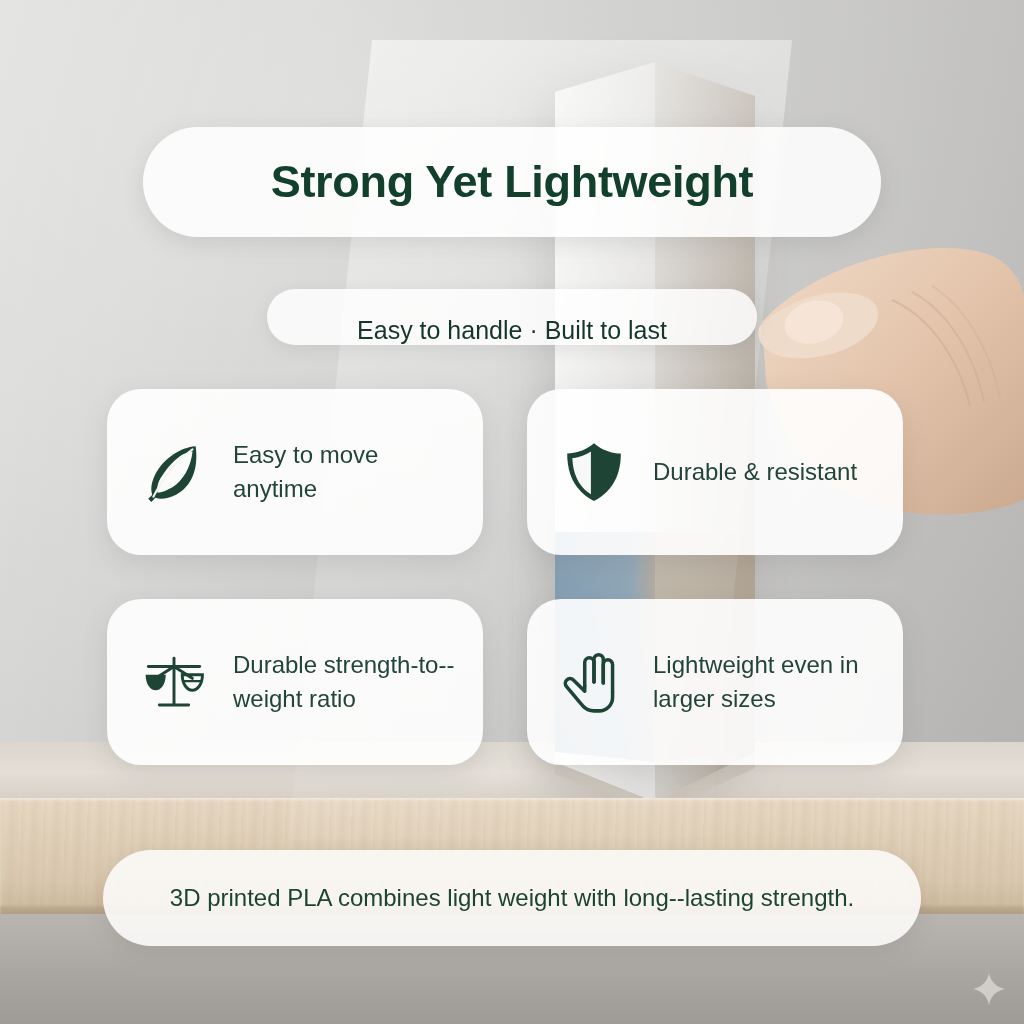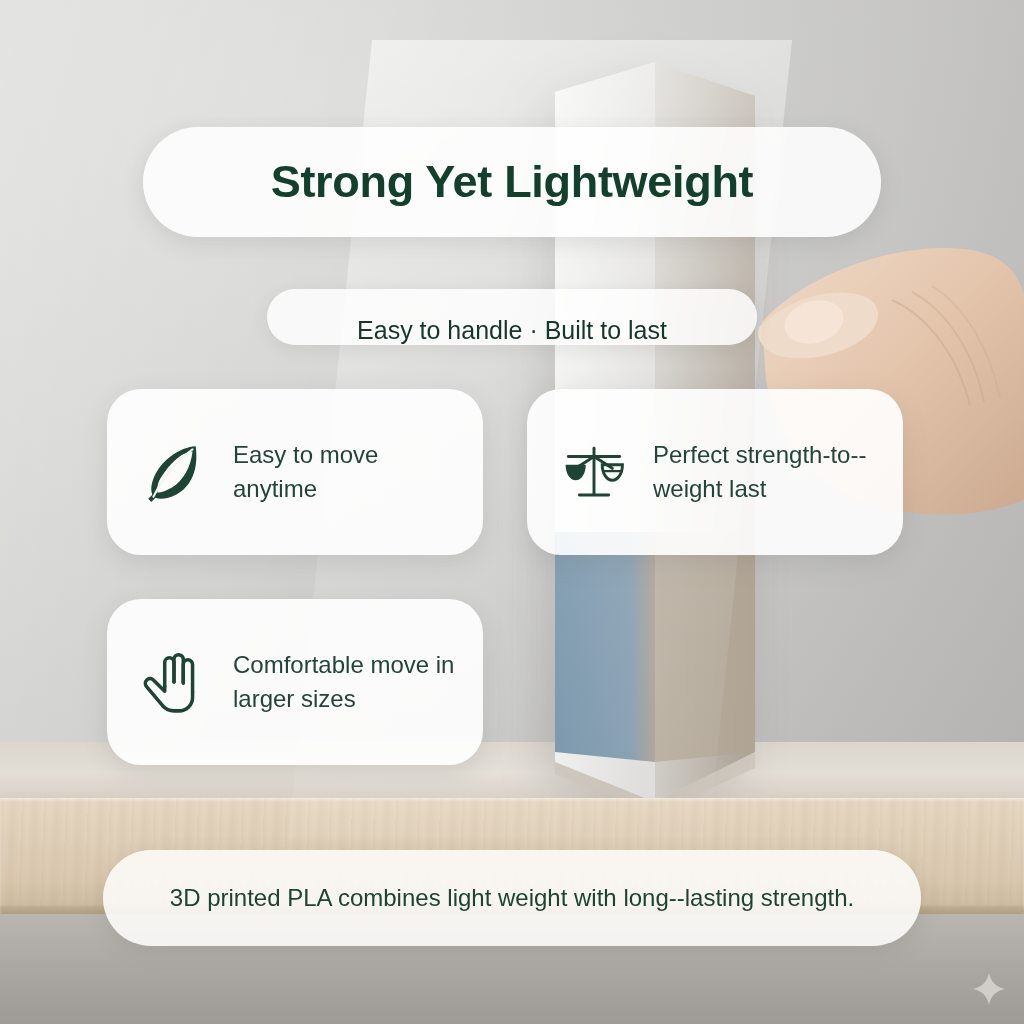--- a/index.html
+++ b/index.html
@@ -278,51 +278,60 @@
           <svg viewBox="0 0 64 64" xmlns="http://www.w3.org/2000/svg">
             <path d="M53,7 C38,8 22,19 14,34 C10,42 9,49 11,54 L7,58 L10,61 L14,57 C19,59 26,58 34,54 C49,46 56,29 53,7 Z
                      M50,12 C48,28 41,40 30,47 C25,50 20,52 16,52 C15,47 17,40 21,33 C28,21 38,14 50,12 Z" fill="#1d4434"></path>
             <path d="M51,9 C36,12 22,24 14,40 C11,46 10,51 11,55 C13,48 17,40 23,32 C31,21 41,13 51,9 Z" fill="#1d4434"></path>
             <path d="M50,10 C36,20 22,36 12,56" stroke="#f2f5f2" stroke-width="2" fill="none" stroke-linecap="round"></path>
           </svg>
         </span>
         <span class="card-label">Easy to move anytime</span>
       </div>
 
+      <div class="card">
+        <span class="card-icon">
+          <svg viewBox="0 0 64 64" xmlns="http://www.w3.org/2000/svg">
+            <path d="M32,4 C40,11 50,14 58,14 C58,32 52,50 32,60 C12,50 6,32 6,14 C14,14 24,11 32,4 Z" fill="#1d4434"></path>
+            <path d="M29,12 C23,16 16,18 11,18.5 C11.6,33 16.5,46 29,53.5 Z" fill="#f7f8f7"></path>
+          </svg>
+        </span>
+        <span class="card-label">Durable &amp; resistant</span>
+      </div>
 
       <div class="card">
         <span class="card-icon">
           <svg viewBox="0 0 72 64" xmlns="http://www.w3.org/2000/svg">
             <g fill="none" stroke="#1d4434" stroke-width="3.2" stroke-linecap="round">
               <line x1="36" y1="6" x2="36" y2="56"></line>
               <line x1="8" y1="15" x2="64" y2="15"></line>
               <line x1="20" y1="57" x2="52" y2="57"></line>
               <line x1="36" y1="15" x2="16" y2="28"></line>
               <line x1="36" y1="15" x2="56" y2="28"></line>
             </g>
             <path d="M5,24 L27,24 C27,34 22,41 16,41 C10,41 5,34 5,24 Z" fill="#1d4434"></path>
             <path d="M45,24 L67,24 C67,34 62,41 56,41 C50,41 45,34 45,24 Z" fill="none" stroke="#1d4434" stroke-width="3.2"></path>
             <line x1="45" y1="31" x2="67" y2="31" stroke="#1d4434" stroke-width="2.4"></line>
           </svg>
         </span>
-        <span class="card-label">Perfect strength-to--weight last</span>
+        <span class="card-label">Durable strength-to--weight ratio</span>
       </div>
 
       <div class="card">
         <span class="card-icon">
           <svg viewBox="0 0 64 64" xmlns="http://www.w3.org/2000/svg">
             <g fill="none" stroke="#1d4434" stroke-width="3.4" stroke-linecap="round" stroke-linejoin="round">
               <path d="M23,36 L23,13 a4.5,4.5 0 0 1 9,0 L32,32"></path>
               <path d="M32,32 L32,10 a4.5,4.5 0 0 1 9,0 L41,33"></path>
               <path d="M41,33 L41,15 a4.5,4.5 0 0 1 9,0 L50,42"></path>
               <path d="M23,36 L23,41 L12,30 a4.6,4.6 0 0 0 -6.6,6.4 L21,55 a15,15 0 0 0 11,5 L37,60 a13,13 0 0 0 13,-13 L50,42"></path>
             </g>
           </svg>
         </span>
-        <span class="card-label">Comfortable move in larger sizes</span>
+        <span class="card-label">Lightweight even in larger sizes</span>
       </div>
 
     </div>
 
     <div class="footer-pill">
       <span class="footer-text">3D printed PLA combines light weight with long--lasting strength.</span>
     </div>
 
     <div class="sparkle">
       <svg viewBox="0 0 32 32" xmlns="http://www.w3.org/2000/svg">

